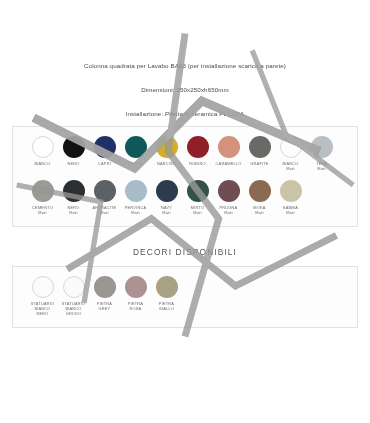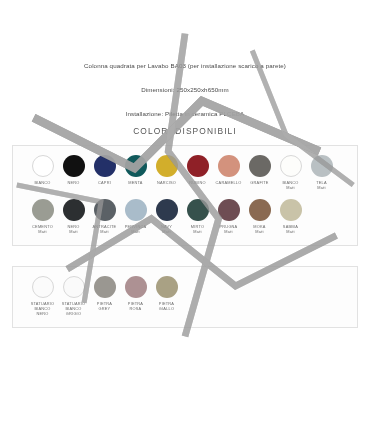--- a/index.html
+++ b/index.html
@@ -97,21 +97,20 @@
 
 <div class="page">
 
   <div class="intro">
     <p>Colonna quadrata per Lavabo BA03 (per installazione scarico a parete)</p>
     <p>Dimensioni: 250x250xh650mm</p>
     <p class="last">Installazione: Piletta in ceramica PLCEBA</p>
   </div>
 
   <div class="section">
-    <div class="section-title">COLORI DISPONIBILI</div>
     <div class="panel">
       <div class="swatch-row" id="colors-row-0">
           <div class="swatch">
             <div class="dot light-border" style="background: rgb(255, 255, 255);"></div>
             <div class="caption">BIANCO</div>
           </div>
           <div class="swatch">
             <div class="dot" style="background: rgb(17, 17, 17);"></div>
             <div class="caption">NERO</div>
           </div>
@@ -194,20 +193,21 @@
           <div class="swatch">
             <div class="dot" style="background: rgb(201, 195, 168);"></div>
             <div class="caption">SABBIA
 Matt</div>
           </div>
         </div>
     </div>
   </div>
 
   <div class="section decori">
+    <div class="section-title">DECORI DISPONIBILI</div>
     <div class="panel">
       <div class="swatch-row" id="decors-row">
           <div class="swatch">
             <div class="dot light-border" style="background: rgb(251, 251, 251);">
               <svg class="veins" viewBox="0 0 22 22">
                 <path d="M2 7 L8 10 L12 6 L19 9" stroke="#5a5a5a" stroke-width="0.5" fill="none" opacity="0.75"></path>
                 <path d="M4 16 L9 13 L14 17 L20 14" stroke="#5a5a5a" stroke-width="0.4" fill="none" opacity="0.6"></path>
                 <path d="M11 2 L10 9 L13 13 L11 20" stroke="#5a5a5a" stroke-width="0.4" fill="none" opacity="0.55"></path>
                 <path d="M1 11 L6 12 L5 18" stroke="#5a5a5a" stroke-width="0.3" fill="none" opacity="0.5"></path>
                 <path d="M15 3 L17 8 L21 11" stroke="#5a5a5a" stroke-width="0.3" fill="none" opacity="0.5"></path>

